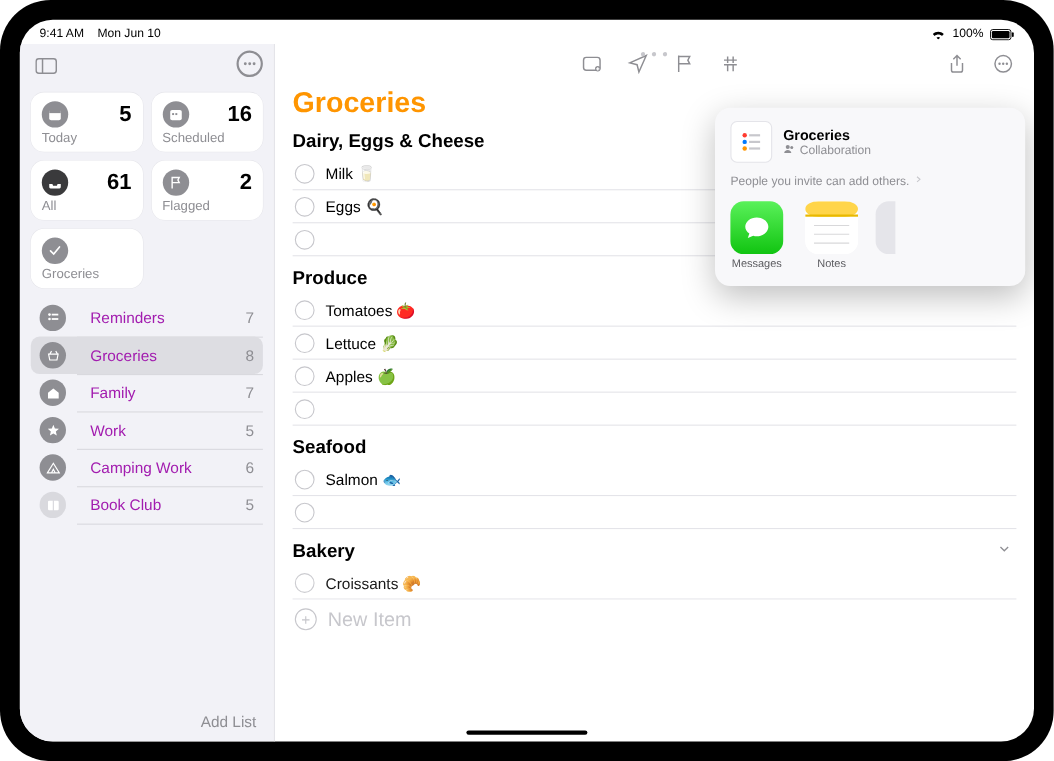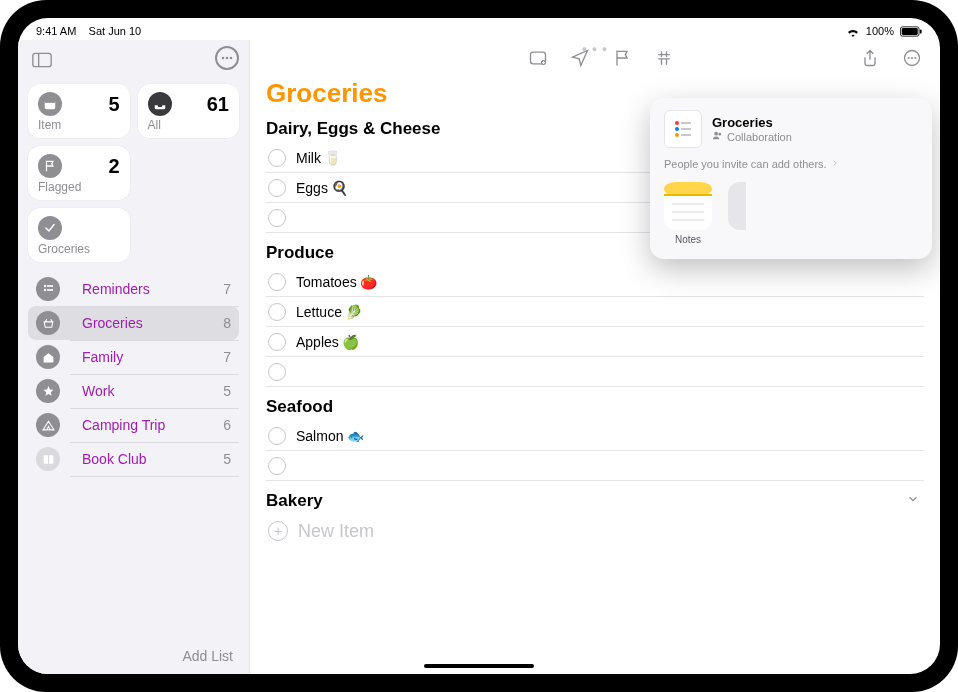--- a/index.html
+++ b/index.html
@@ -67,21 +67,21 @@
 </head>
 <body>
 
 <div class="device">
   <div class="screen">
 
     <div class="statusbar">
       <div>
         <span>9:41 AM</span>
         &nbsp;&nbsp;
-        <span>Sat Jun 10</span>
+        <span>Mon Jun 10</span>
       </div>
       <div class="right">
         <span class="wifi">
           <svg width="14" height="10" viewBox="0 0 24 18">
               <path fill="#000" d="M12 18l-3-3c1.7-1.7 4.3-1.7 6 0l-3 3zm-6-6l-3-3c5-5 13-5 18 0l-3 3c-3.3-3.3-8.7-3.3-12 0z"></path>
             </svg>
         </span>
         <span>100%</span>
         <span class="battery">
           <svg width="22" height="11" viewBox="0 0 26 12">
@@ -116,21 +116,34 @@
           <div class="card">
             <div class="row1">
               <div class="card-icon" style="background:#8e8e93">
                 <svg viewBox="0 0 24 24">
                     <rect x="3" y="5" width="18" height="16" rx="3" fill="#fff"></rect>
                     <rect x="3" y="5" width="18" height="5" fill="#8e8e93"></rect>
                   </svg>
               </div>
               <span class="count">5</span>
             </div>
-            <div class="label">Item</div>
+            <div class="label">Today</div>
+          </div>
+          <div class="card">
+            <div class="row1">
+              <div class="card-icon" style="background:#8e8e93">
+                <svg viewBox="0 0 24 24">
+                    <rect x="3" y="5" width="18" height="16" rx="3" fill="#fff"></rect>
+                    <rect x="6" y="10" width="3" height="3" fill="#8e8e93"></rect>
+                    <rect x="11" y="10" width="3" height="3" fill="#8e8e93"></rect>
+                  </svg>
+              </div>
+              <span class="count">16</span>
+            </div>
+            <div class="label">Scheduled</div>
           </div>
           <div class="card">
             <div class="row1">
               <div class="card-icon" style="background:#3a3a3c">
                 <svg viewBox="0 0 24 24">
                     <path d="M3 14h5l1 3h6l1-3h5v5a2 2 0 0 1-2 2H5a2 2 0 0 1-2-2v-5z" fill="#fff"></path>
                   </svg>
               </div>
               <span class="count">61</span>
             </div>
@@ -199,21 +212,21 @@
               </div>
             <span class="li-label">Work</span>
             <span class="li-count">5</span>
           </div>
           <div class="list-row">
             <div class="li-icon" style="background:#8e8e93">
                 <svg width="13" height="13" viewBox="0 0 24 24">
                   <path d="M2 20L12 4l10 16H2zm7 0l3-6 3 6" fill="none" stroke="#fff" stroke-width="2"></path>
                 </svg>
               </div>
-            <span class="li-label">Camping Trip</span>
+            <span class="li-label">Camping Work</span>
             <span class="li-count">6</span>
           </div>
           <div class="list-row">
             <div class="li-icon" style="background:#d9d9de">
                 <svg width="13" height="13" viewBox="0 0 24 24">
                   <path d="M5 4h6v16H5a2 2 0 0 1-2-2V6a2 2 0 0 1 2-2zm8 0h6a2 2 0 0 1 2 2v12a2 2 0 0 1-2 2h-6V4z" fill="#fff"></path>
                 </svg>
               </div>
             <span class="li-label">Book Club</span>
             <span class="li-count">5</span>
@@ -309,20 +322,24 @@
               <div class="radio"></div>
               <span class="item-label"></span>
             </div>
 
           <div class="section-title collapse">
             <span>Bakery</span>
             <span class="chev-down"><svg width="14" height="14" viewBox="0 0 24 24">
                   <path d="M6 9l6 6 6-6" fill="none" stroke="currentColor" stroke-width="2"></path>
                 </svg></span>
           </div>
+          <div class="item-row" style="opacity:.9">
+              <div class="radio"></div>
+              <span class="item-label">Croissants 🥐</span>
+            </div>
 
           <div class="new-item-row">
             <div class="plus-circle">+</div>
             <span class="new-item-text">New Item</span>
           </div>
         </div>
 
         <div class="share-sheet">
           <div class="share-head">
             <div class="share-thumb">
@@ -348,20 +365,28 @@
             </div>
           </div>
           <div class="share-note">
             <span>People you invite can add others.</span>
             <span class="chev"><svg width="8" height="10" viewBox="0 0 24 24">
                   <path d="M8 5l8 7-8 7" fill="none" stroke="currentColor" stroke-width="3"></path>
                 </svg></span>
           </div>
           <div class="share-apps">
             <div class="share-app">
+              <div class="app-icon" style="background:linear-gradient(#5af15a,#11c411)">
+                  <svg width="28" height="28" viewBox="0 0 24 24">
+                    <path d="M12 4c5 0 9 3.3 9 7.3 0 4-4 7.3-9 7.3-1 0-2-.1-2.8-.4L5 20l1.2-3.4C4.3 15.3 3 13.4 3 11.3 3 7.3 7 4 12 4z" fill="#fff"></path>
+                  </svg>
+                </div>
+              <div class="app-label">Messages</div>
+            </div>
+            <div class="share-app">
               <div class="app-icon" style="background:#fff">
                   <svg width="48" height="48" viewBox="0 0 48 48">
                     <rect width="48" height="48" rx="12" fill="#fff"></rect>
                     <rect width="48" height="14" rx="12" fill="#ffd54a"></rect>
                     <rect y="12" width="48" height="2" fill="#e9b900"></rect>
                     <line x1="8" y1="22" x2="40" y2="22" stroke="#d8d8da"></line>
                     <line x1="8" y1="30" x2="40" y2="30" stroke="#d8d8da"></line>
                     <line x1="8" y1="38" x2="40" y2="38" stroke="#d8d8da"></line>
                   </svg>
                 </div>

